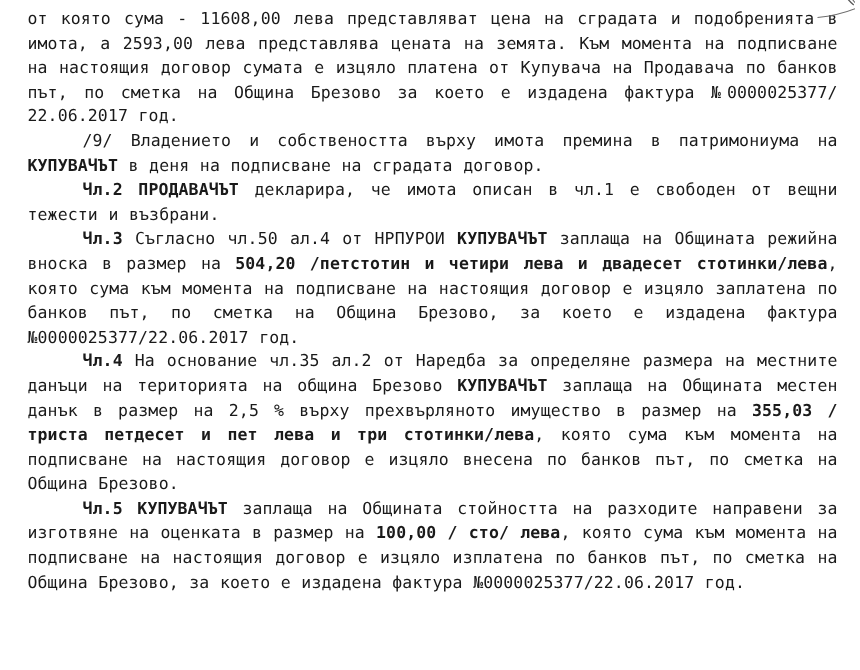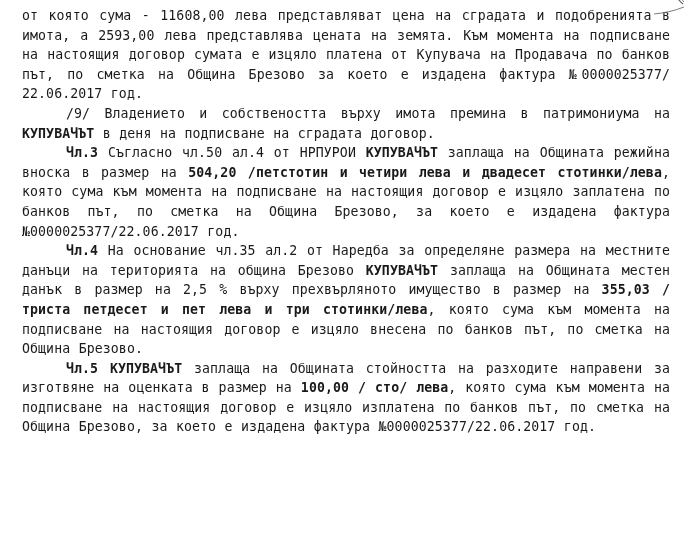--- a/index.html
+++ b/index.html
@@ -58,18 +58,19 @@
     <svg width="60" height="36" viewBox="0 0 60 36" xmlns="http://www.w3.org/2000/svg">
       <path d="M46 0 C50 8, 54 14, 59 18" stroke="#5a5a5a" stroke-width="1.1" fill="none"></path>
       <path d="M52 2 C55 9, 57 13, 60 16" stroke="#6d6d6d" stroke-width="0.9" fill="none"></path>
       <path d="M30 28 C40 27, 50 25, 60 21" stroke="#6d6d6d" stroke-width="0.9" fill="none"></path>
     </svg>
   </div>
 
   <div id="doc-body">
       <p class="para"><span>от която сума - 11608,00 лева представляват цена на сградата и подобренията в имота, а 2593,00 лева представлява цената на земята. Към момента на подписване на настоящия договор сумата е изцяло платена от Купувача на Продавача по банков път, по сметка на Община Брезово за което е издадена фактура №0000025377/ 22.06.2017 год.</span></p>
       <p class="para indent"><span>/9/ Владението и собствеността върху имота премина в патримониума на </span><span class="b">КУПУВАЧЪТ</span><span> в деня на подписване на сградата договор.</span></p>
+      <p class="para indent"><span class="b">Чл.2 ПРОДАВАЧЪТ</span><span> декларира, че имота описан в чл.1 е свободен от вещни тежести и възбрани.</span></p>
       <p class="para indent"><span class="b">Чл.3</span><span> Съгласно чл.50 ал.4 от НРПУРОИ </span><span class="b">КУПУВАЧЪТ</span><span> заплаща на Общината режийна вноска в размер на </span><span class="b">504,20 /петстотин и четири лева и двадесет стотинки/лева</span><span>, която сума към момента на подписване на настоящия договор е изцяло заплатена по банков път, по сметка на Община Брезово, за което е издадена фактура №0000025377/22.06.2017 год.</span></p>
       <p class="para indent"><span class="b">Чл.4</span><span> На основание чл.35 ал.2 от Наредба за определяне размера на местните данъци на територията на община Брезово </span><span class="b">КУПУВАЧЪТ</span><span> заплаща на Общината местен данък в размер на 2,5 % върху прехвърляното имущество в размер на </span><span class="b">355,03 / триста петдесет и пет лева и три стотинки/лева</span><span>, която сума към момента на подписване на настоящия договор е изцяло внесена по банков път, по сметка на Община Брезово.</span></p>
       <p class="para indent"><span class="b">Чл.5 КУПУВАЧЪТ</span><span> заплаща на Общината  стойността на разходите направени за изготвяне на оценката в размер на </span><span class="b">100,00 / сто/ лева</span><span>, която сума към момента на подписване на настоящия договор е изцяло изплатена по банков път, по сметка на Община Брезово, за което е издадена фактура №0000025377/22.06.2017 год.</span></p>
     </div>
 
 </div>
 
 </body></html>

